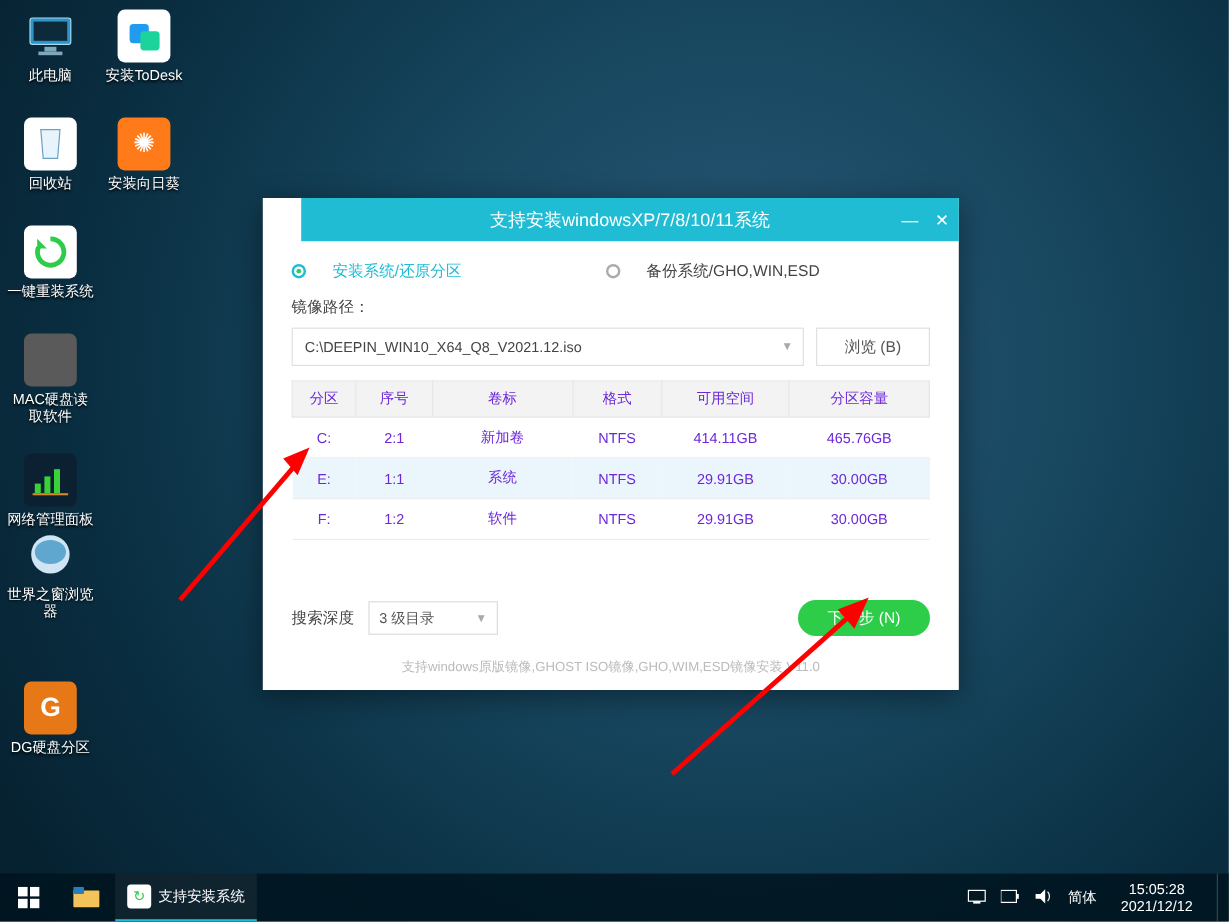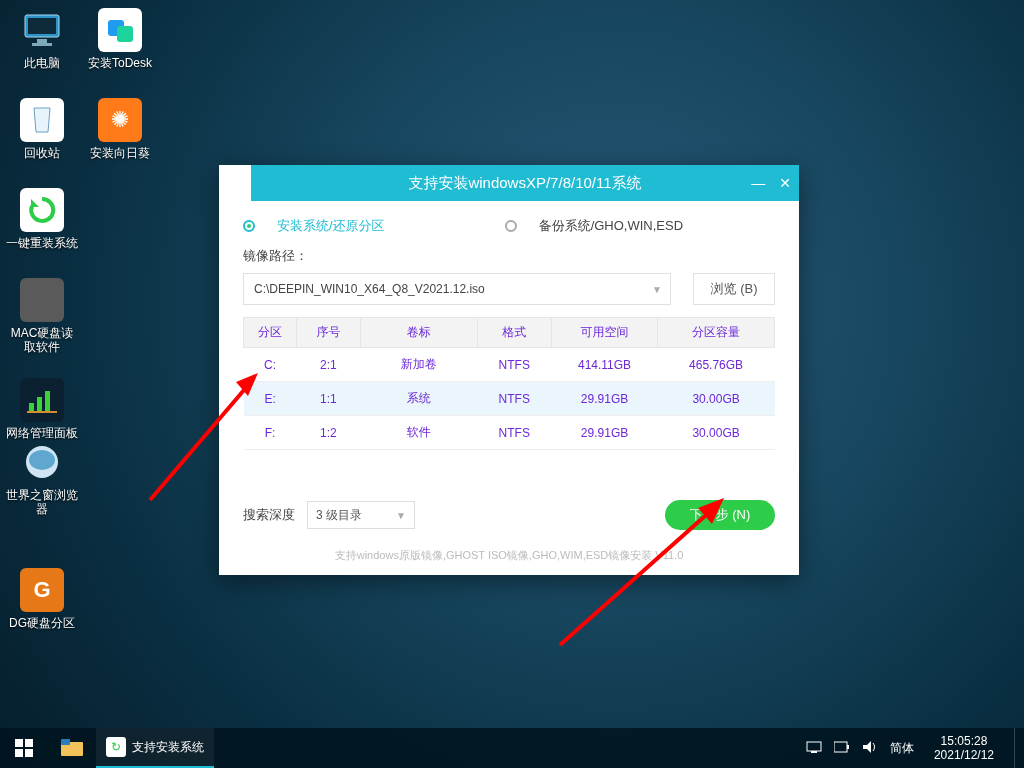--- a/index.html
+++ b/index.html
@@ -18,24 +18,24 @@
   .title-controls span { cursor: pointer; }
 
   .body { padding: 16px 24px 10px; color: #444; font-size: 13px; }
   .modes { display: flex; gap: 120px; margin-bottom: 12px; }
   .radio { display: flex; align-items: center; gap: 22px; cursor: pointer; }
   .radio .dot { width: 12px; height: 12px; border-radius: 50%; border: 2px solid #aaa; position: relative; }
   .radio.selected .dot { border-color: #1fbcd3; }
   .radio.selected .dot::after { content: ""; position: absolute; inset: 2px; border-radius: 50%; background: #2ecc71; }
   .radio.selected .lab { color: #1fbcd3; }
   .mirror-row { margin-top: 4px; }
-  .path-row { display: flex; gap: 22px; margin-top: 8px; }
+  .path-row { display: flex; gap: 10px; margin-top: 8px; }
   .path-input { flex: 1; border: 1px solid #e0e0e0; height: 32px; display: flex; align-items: center; padding: 0 10px; font-family: "SimSun", monospace; font-size: 12px; position: relative; }
   .drop-arrow { position: absolute; right: 8px; color: #aaa; font-size: 10px; }
-  .browse { width: 82px; height: 32px; border: 1px solid #e0e0e0; background: #fff; font-size: 13px; color: #555; }
+  .browse { width: 95px; height: 32px; border: 1px solid #e0e0e0; background: #fff; font-size: 13px; color: #555; }
 
   table { width: 100%; border-collapse: collapse; margin-top: 12px; font-size: 12px; color: #6d28d9; }
   th { background: #f3f3f3; border: 1px solid #e6e6e6; padding: 6px 0; font-weight: normal; }
   td { border-bottom: 1px solid #eee; padding: 8px 0; text-align: center; }
   tr.selected td { background: #eaf6fb; }
   .spacer { height: 50px; }
 
   .search-row { display: flex; align-items: center; gap: 12px; }
   .depth { width: 108px; height: 28px; border: 1px solid #ddd; padding: 0 8px; display: flex; align-items: center; justify-content: space-between; font-size: 12px; color: #555; }
   .next { margin-left: auto; width: 110px; height: 30px; border: none; border-radius: 15px; background: #2dcc49; color: #fff; font-size: 13px; cursor: pointer; }

